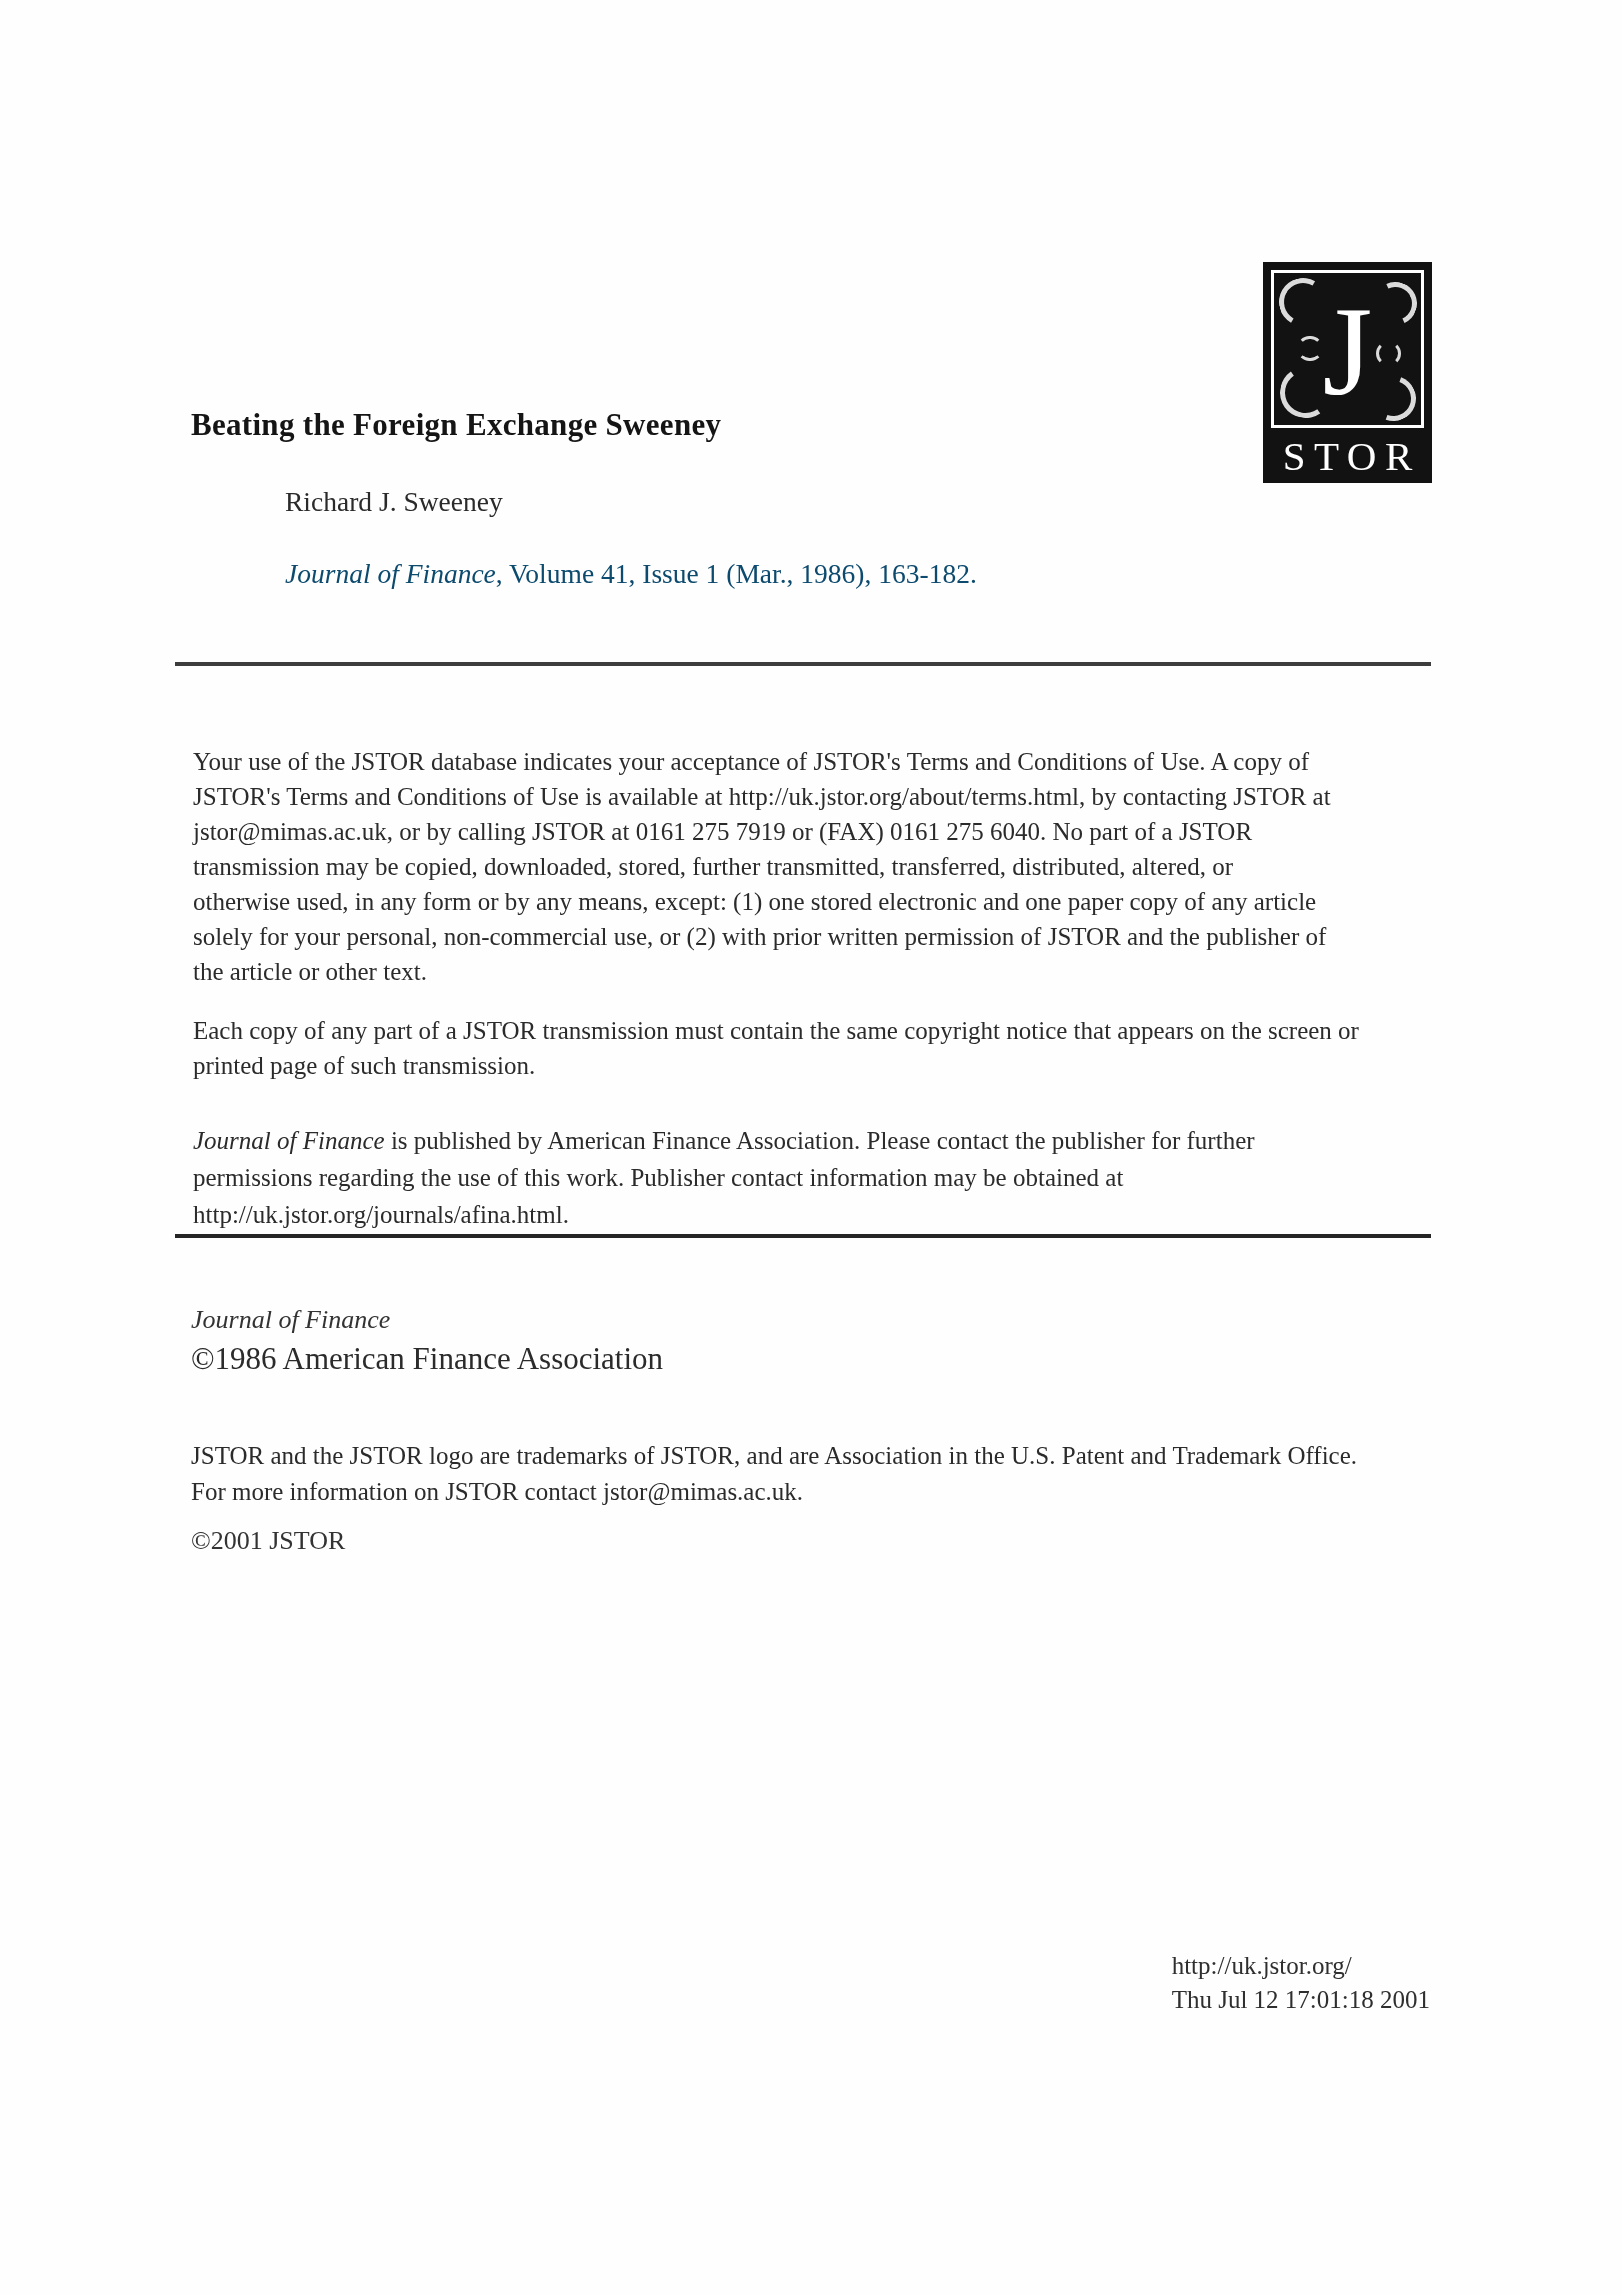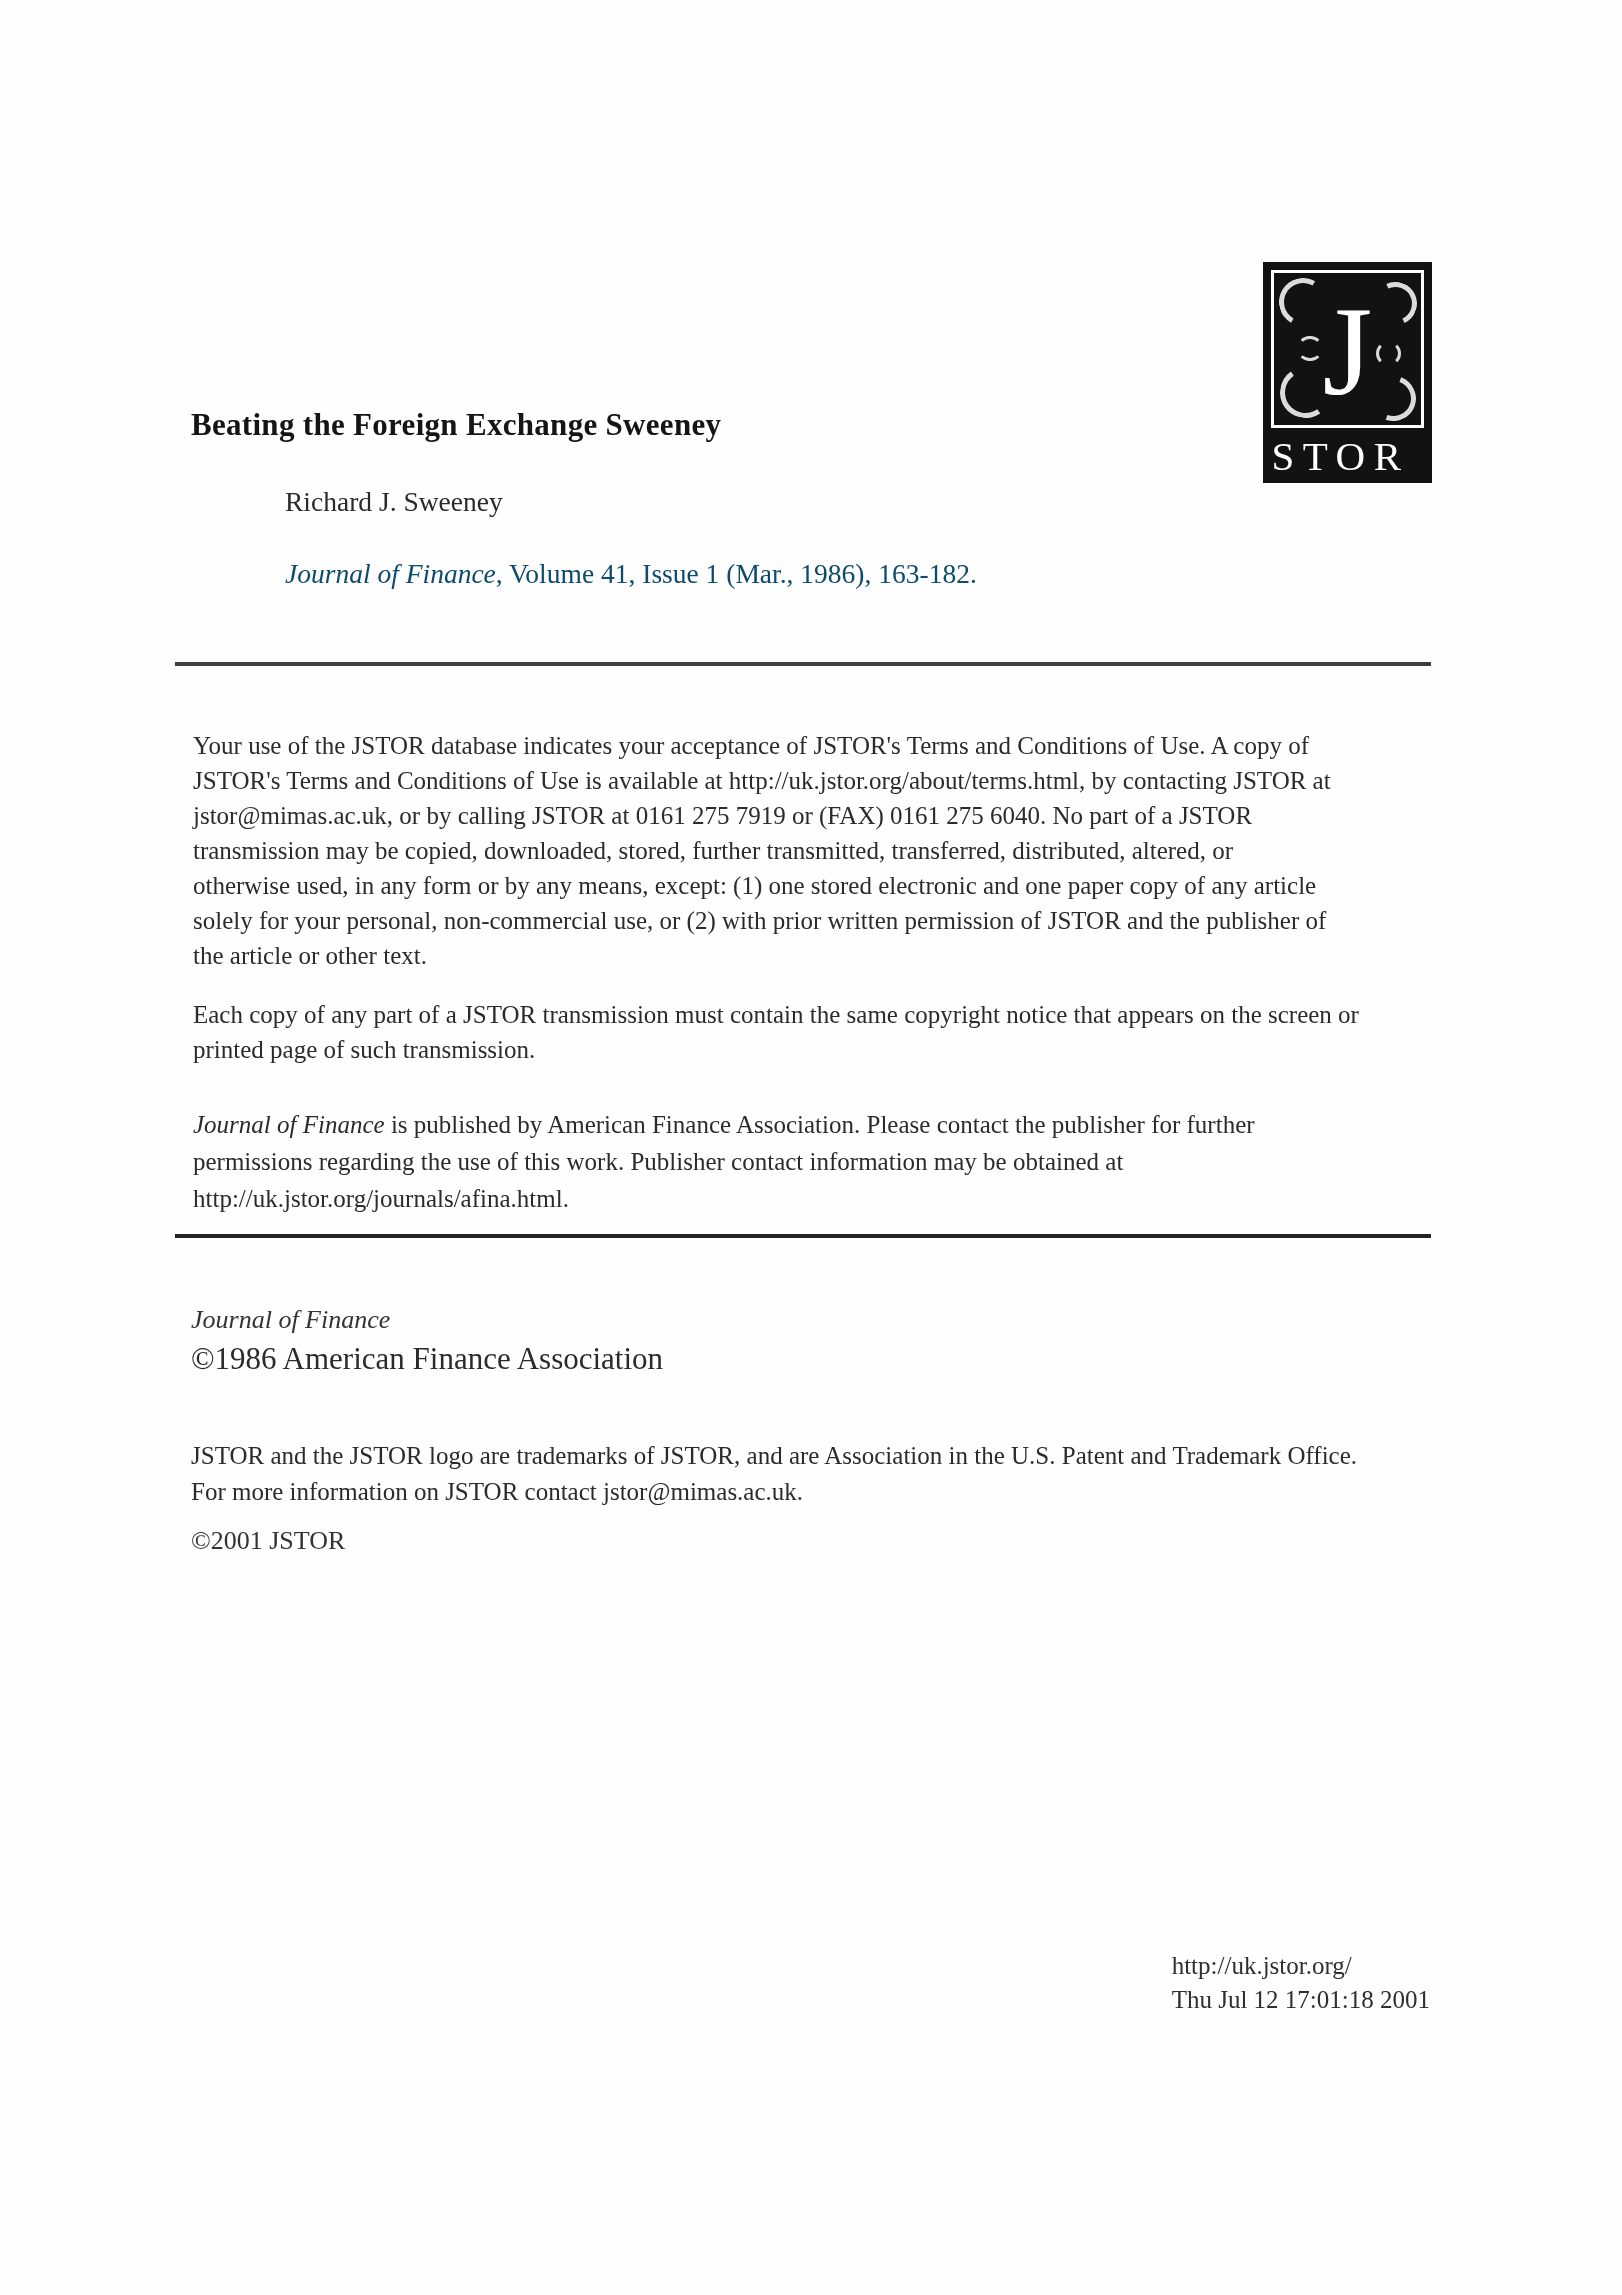--- a/index.html
+++ b/index.html
@@ -50,21 +50,21 @@
   }
   .orn.o1 { width: 38px; height: 38px; left: 5.2px;  top: 5.2px;   border-color:#fff transparent transparent #fff; transform: rotate(-15deg); }
   .orn.o2 { width: 33px; height: 33px; right: 3.9px; top: 9.2px;  border-color:#fff #fff transparent transparent; transform: rotate(20deg); }
   .orn.o3 { width: 41px; height: 41px; left: 6.5px; bottom: 6.5px; border-color:transparent transparent #fff #fff; transform: rotate(10deg); }
   .orn.o4 { width: 35px; height: 35px; right: 5.2px; bottom: 3.9px; border-color:transparent #fff #fff transparent; transform: rotate(-25deg); }
   .orn.o5 { width: 19.6px; height: 19.6px; left: 23.6px; top: 63px;  border-width:3.9px; border-color:#fff transparent #fff transparent; }
   .orn.o6 { width: 19.6px; height: 19.6px; right: 19.6px; top: 68px; border-width:3.9px; border-color:transparent #fff transparent #fff; }
   .logo-stor {
     position: absolute;
     left: 0; right: 0; bottom: 5.2px;
-    text-align: left;
+    text-align: center;
     color: #ffffff;
     font-size: 41px;
     line-height: 44px;
     letter-spacing: 8.5px;
     text-indent: 8.5px;
     font-family: "Liberation Serif", serif;
   }
 
   
   .title {
@@ -104,20 +104,21 @@
   .rule-2 { top: 1234px; background: #252525; }
 
   
   .para {
     position: absolute;
     left: 193px;
     font-size: 25px;
     line-height: 35px;
     color: #2b2b2b;
     white-space: pre-line;
+    margin-top: 16px;
   }
   .para-acceptance { top: 728px; }
   .para-copyright  { top: 997px; }
   .para-publisher  { top: 1106px; line-height: 37px; }
 
   
   .imprint-journal {
     position: absolute;
     left: 191px;
     top: 1305px;

